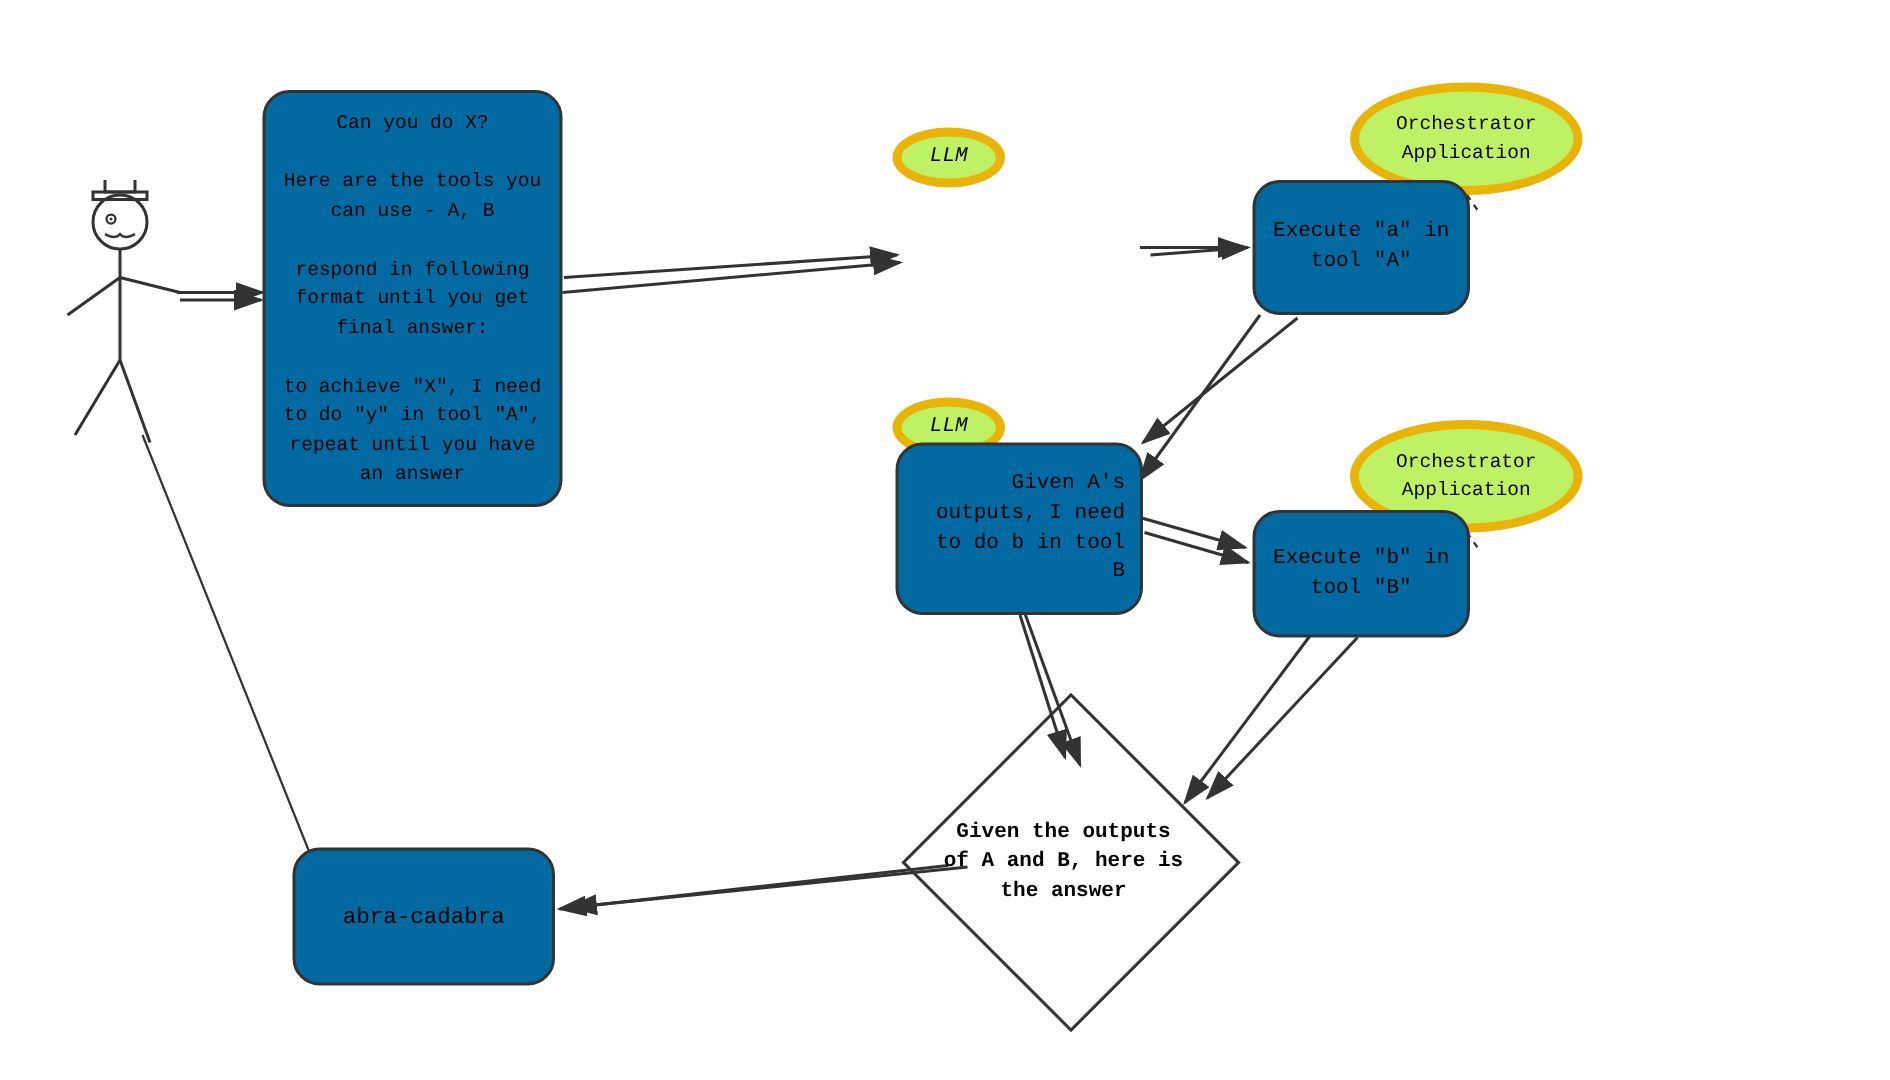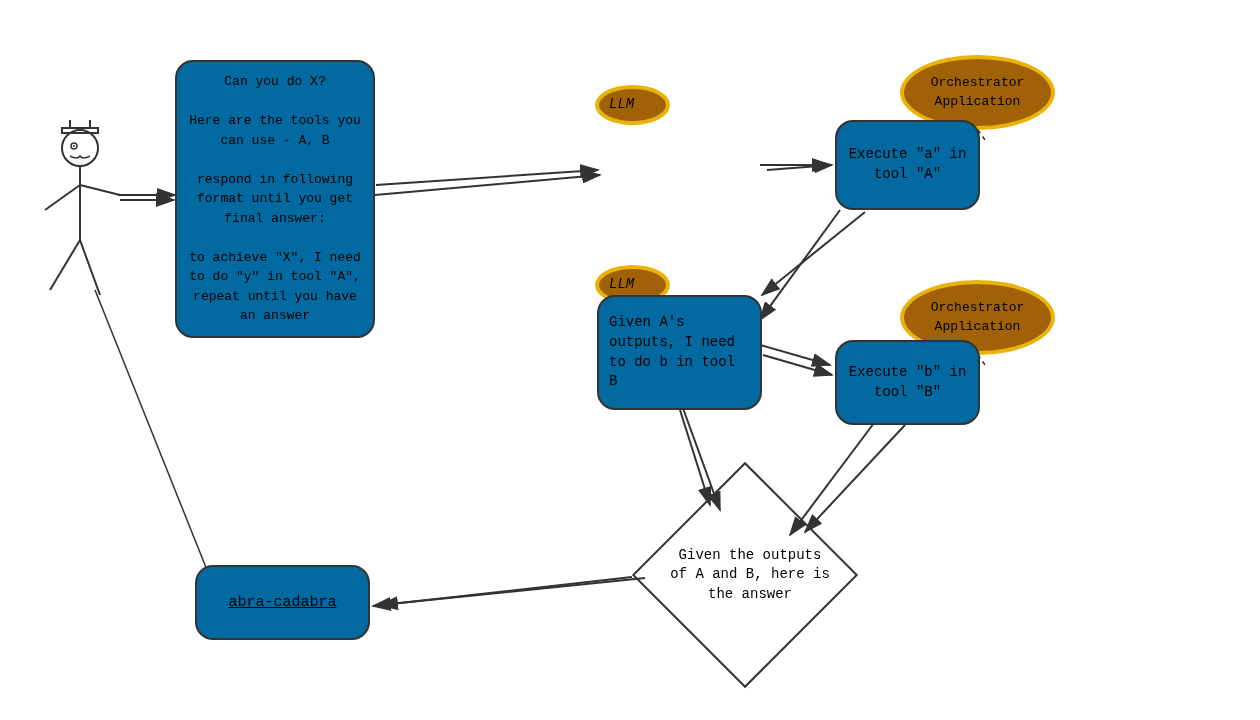--- a/index.html
+++ b/index.html
@@ -25,26 +25,26 @@
       display: flex;
       align-items: center;
       justify-content: center;
       text-align: center;
       font-size: 14px;
       line-height: 1.4;
       padding: 10px;
     }
     .box-ellipse {
       position: absolute;
-      border: 4px solid #eab308;
+      border: 6px solid #eab308;
       border-radius: 50%;
-      background: #a16207;
+      background: #bef264;
       display: flex;
       align-items: center;
-      justify-content: flex-start;
+      justify-content: center;
       text-align: center;
       font-size: 14px;
       line-height: 1.4;
       padding: 10px;
     }
     .diamond-inner {
       transform: rotate(45deg);
       border: 2px solid #333;
       width: 160px;
       height: 160px;
@@ -140,39 +140,39 @@
 
   <div class="box-rounded" style="left:835px; top:120px; width:145px; height:90px;">
     <span style="text-align:center;">Execute "a" in tool "A"</span>
   </div>
 
   <div class="box-ellipse" style="left:595px; top:265px; width:75px; height:40px; font-size:14px; font-style:italic;">
     <span>LLM</span>
   </div>
 
   <div class="box-rounded" style="left:597px; top:295px; width:165px; height:115px;">
-    <span style="text-align:left;">Given A's outputs, I need to do b in tool B</span>
+    <span style="text-align:right;">Given A's outputs, I need to do b in tool B</span>
   </div>
 
   <div class="box-ellipse" style="left:900px; top:280px; width:155px; height:75px; font-size:13px;">
     <span style="text-align:center;">Orchestrator Application</span>
   </div>
 
   <div class="box-rounded" style="left:835px; top:340px; width:145px; height:85px;">
     <span style="text-align:center;">Execute "b" in tool "B"</span>
   </div>
 
-  <div style="position:absolute; left:665px; top:490px; width:170px; height:170px; display:flex; align-items:center; justify-content:flex-start;">
+  <div style="position:absolute; left:624px; top:490px; width:170px; height:170px; display:flex; align-items:center; justify-content:flex-end;font-weight:bold;">
     <div class="diamond-inner"></div>
     <div class="diamond-text">
       <span>Given the outputs of A and B, here is the answer</span>
     </div>
   </div>
 
-  <div class="box-rounded" style="left:195px; top:565px; width:175px; height:75px; font-size:15px;text-decoration:underline;">
+  <div class="box-rounded" style="left:195px; top:565px; width:175px; height:92px; font-size:15px;">
     <span>abra-cadabra</span>
   </div>
 
   <svg style="position:absolute;top:0;left:0;width:1260px;height:720px;pointer-events:none;">
     <defs>
       <marker id="arr2" markerWidth="10" markerHeight="7" refX="9" refY="3.5" orient="auto">
         <polygon points="0 0, 10 3.5, 0 7" fill="#333"></polygon>
       </marker>
     </defs>
 

